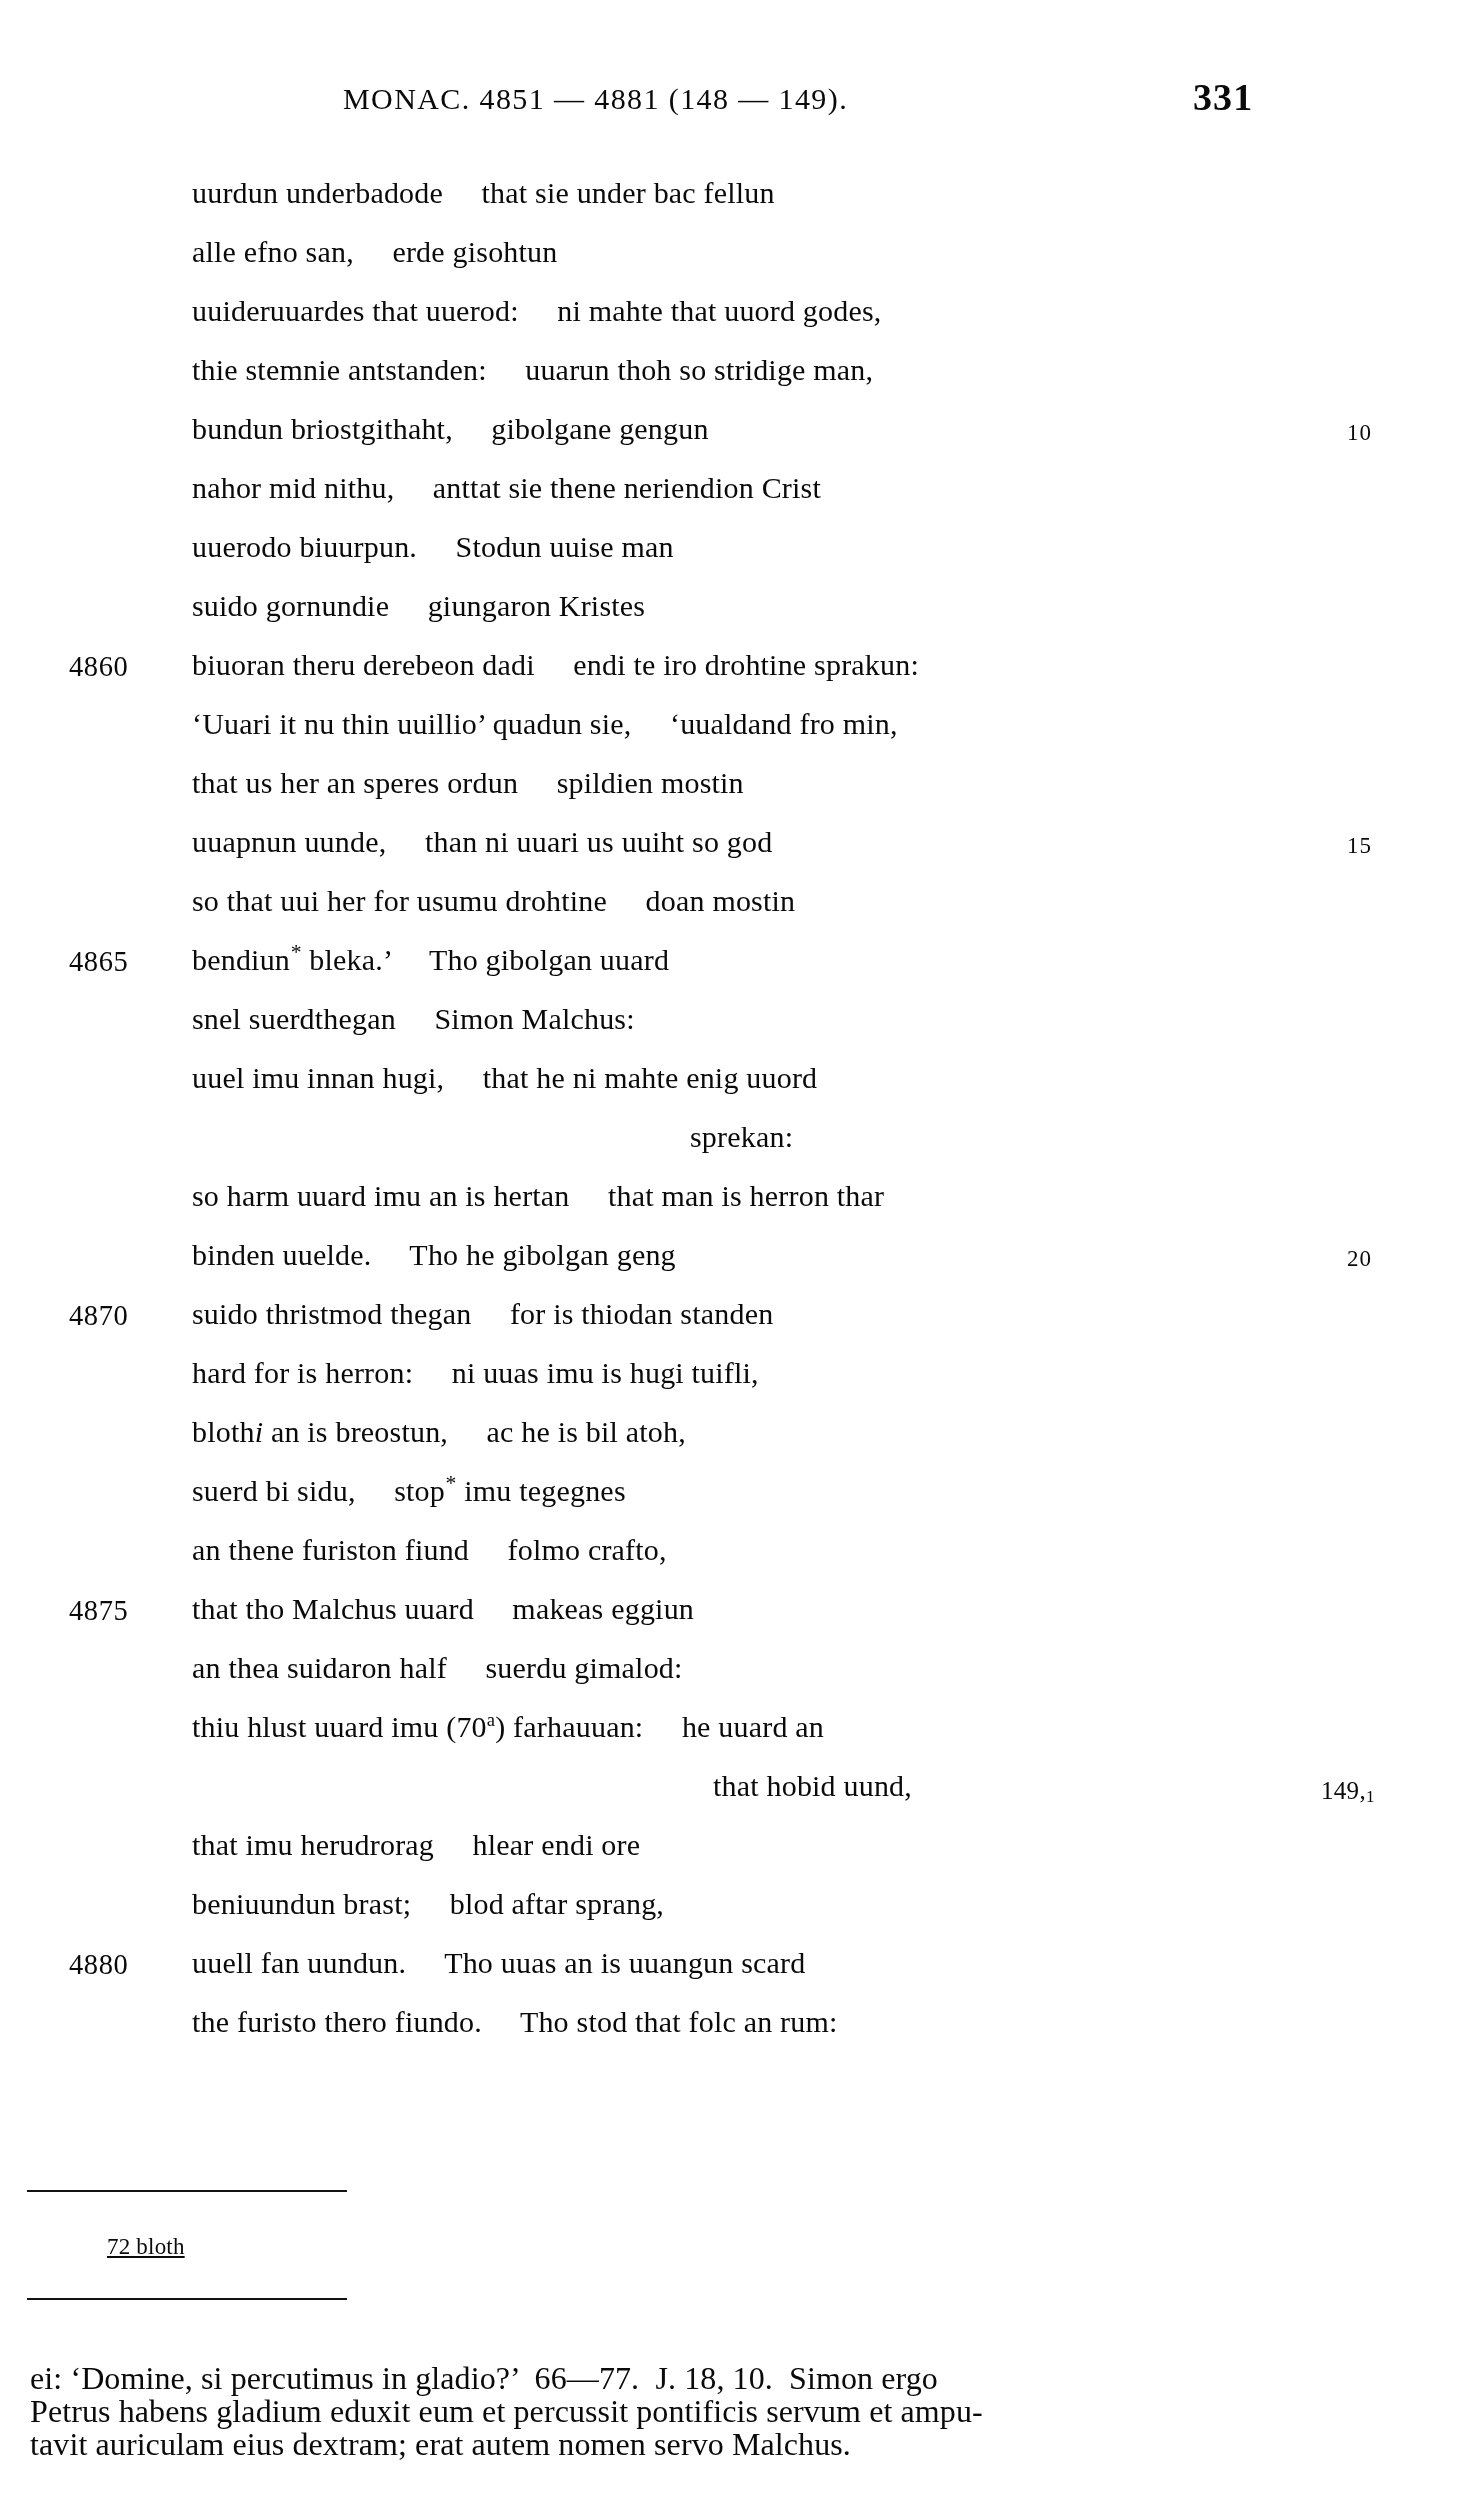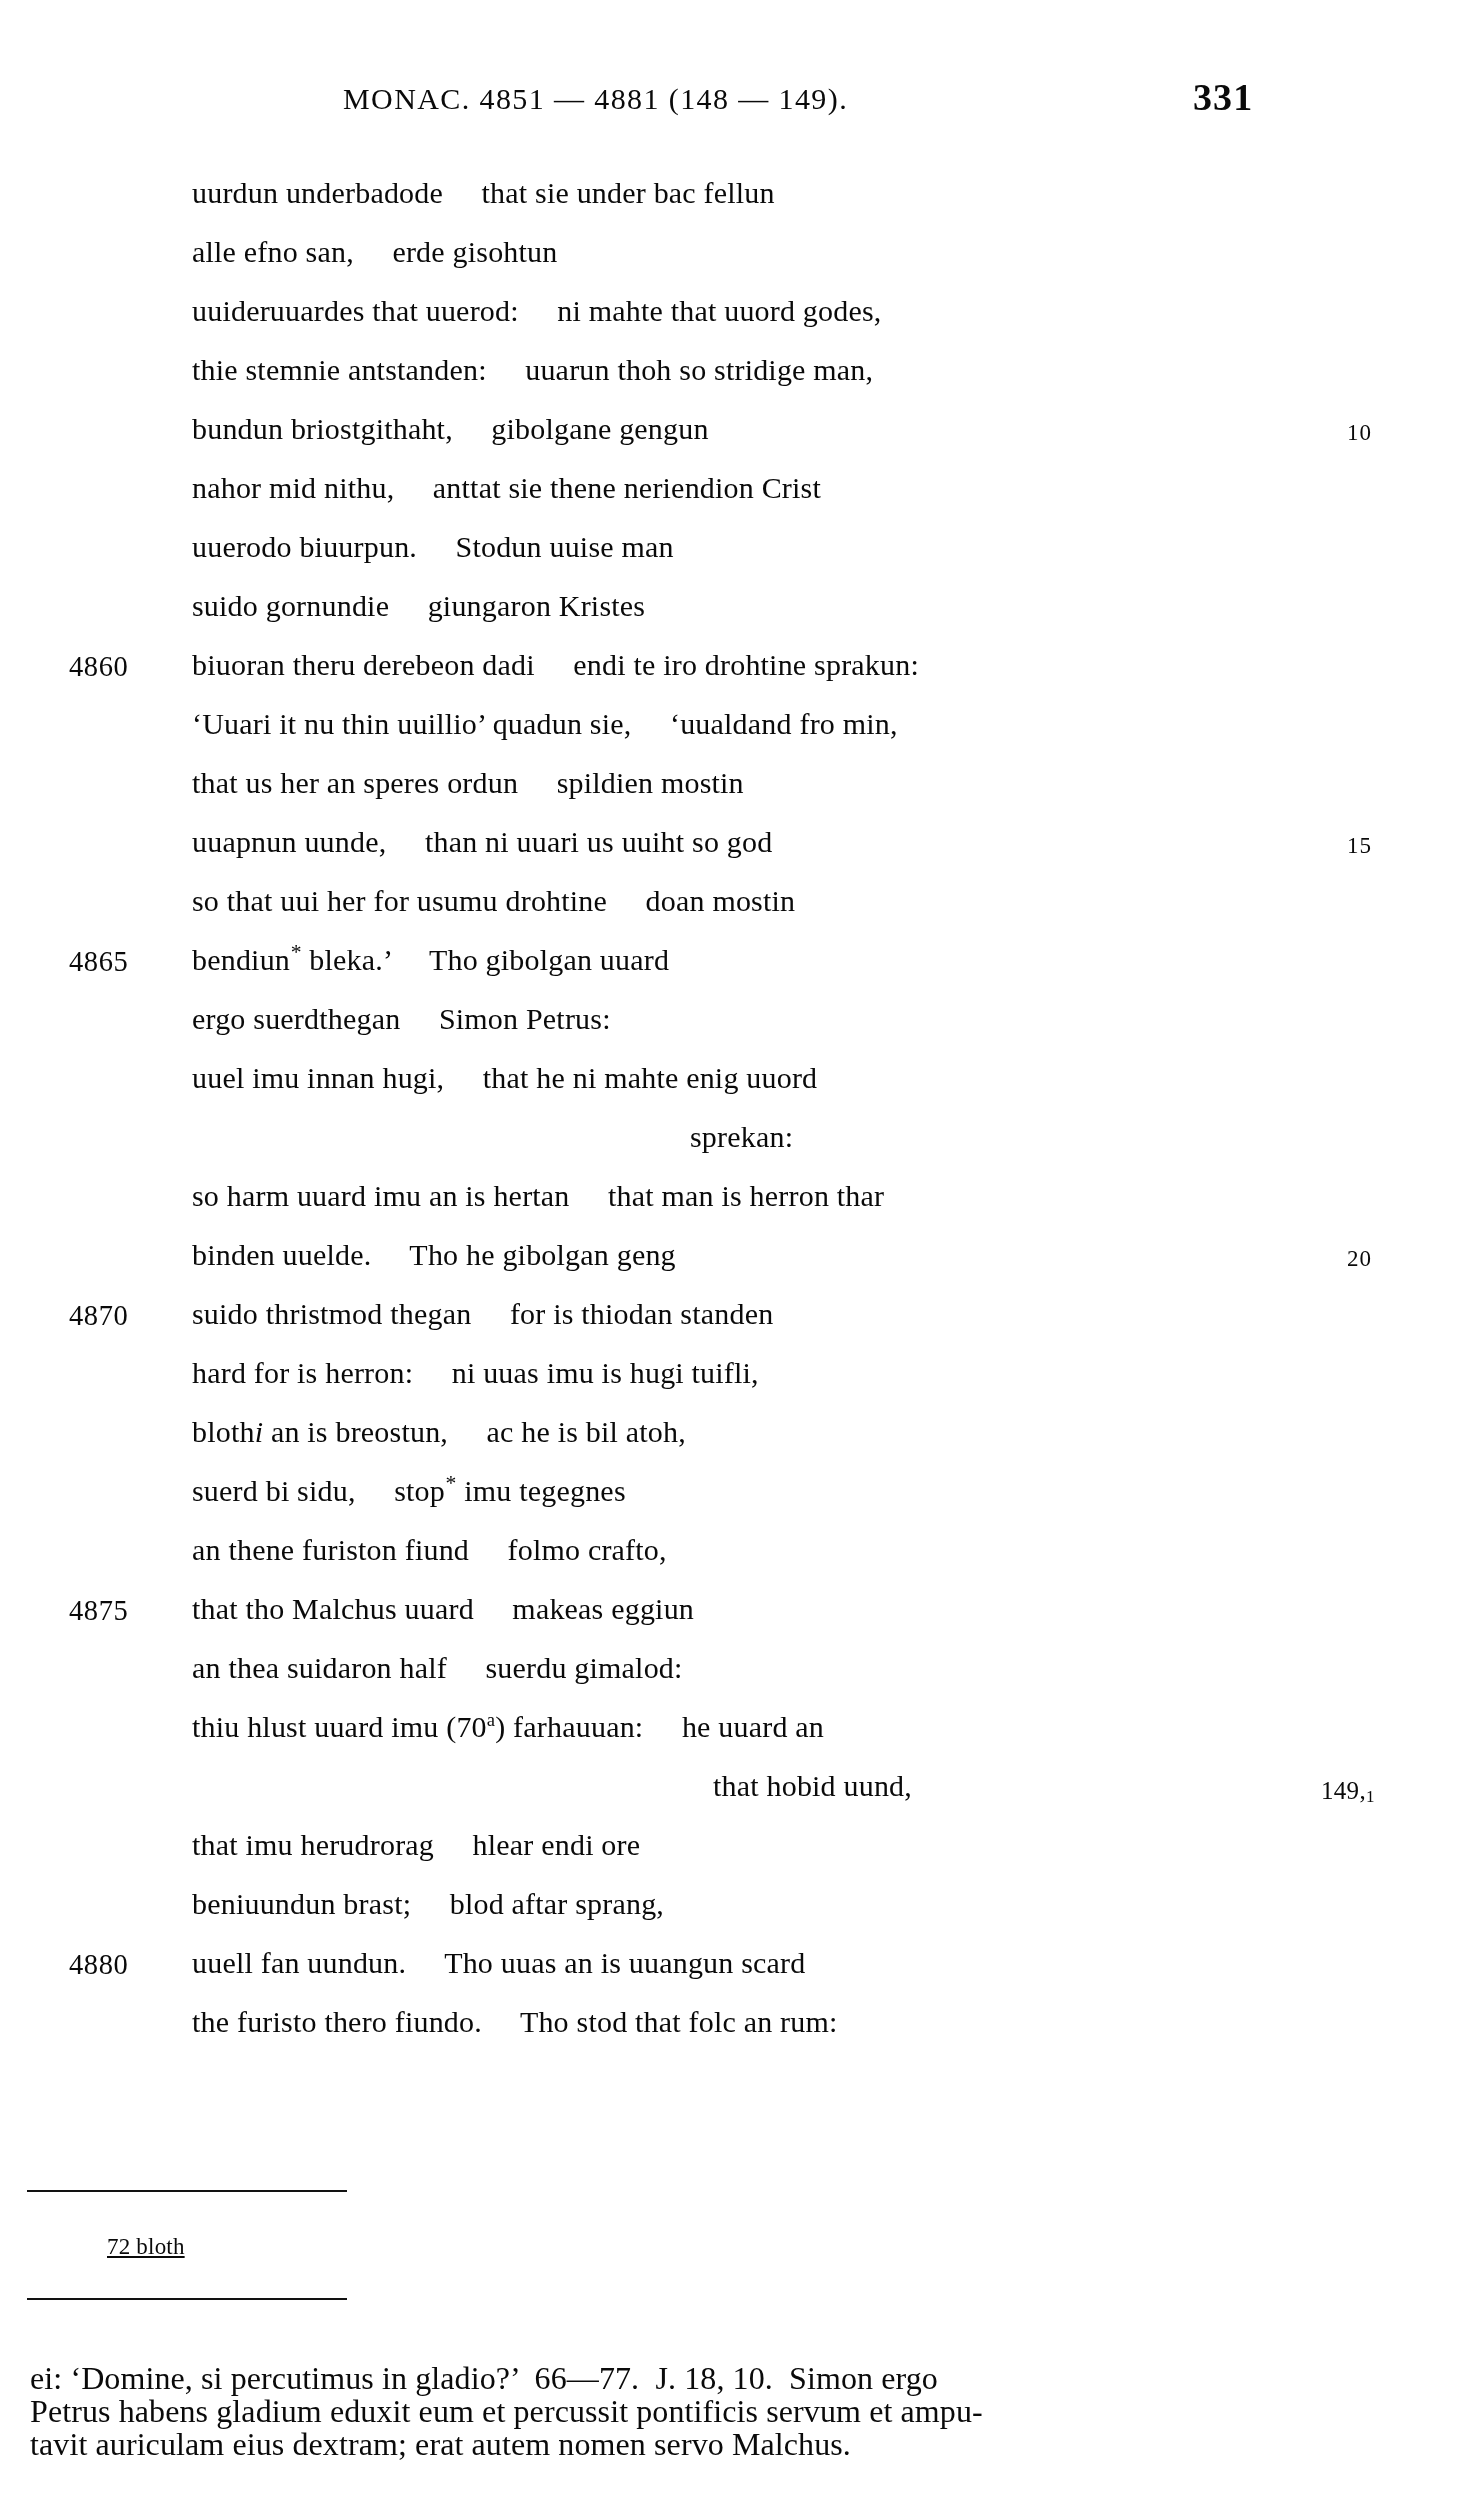--- a/index.html
+++ b/index.html
@@ -186,21 +186,21 @@
       <span class="mside">15</span>
     </div>
     <div class="verse-line">
       <span class="vtext">so that uui her for usumu drohtine     doan mostin</span>
     </div>
     <div class="verse-line">
       <span class="ln">4865</span>
       <span class="vtext">bendiun<span class="ast">*</span> bleka.’     Tho gibolgan uuard</span>
     </div>
     <div class="verse-line">
-      <span class="vtext">ergo suerdthegan     Simon Petrus:</span>
+      <span class="vtext">snel suerdthegan     Simon Malchus:</span>
     </div>
     <div class="verse-line">
       <span class="vtext">uuel imu innan hugi,     that he ni mahte enig uuord</span>
     </div>
     <div class="verse-line">
       <span class="vtext runover">sprekan:</span>
     </div>
     <div class="verse-line">
       <span class="vtext">so harm uuard imu an is hertan     that man is herron thar</span>
     </div>

